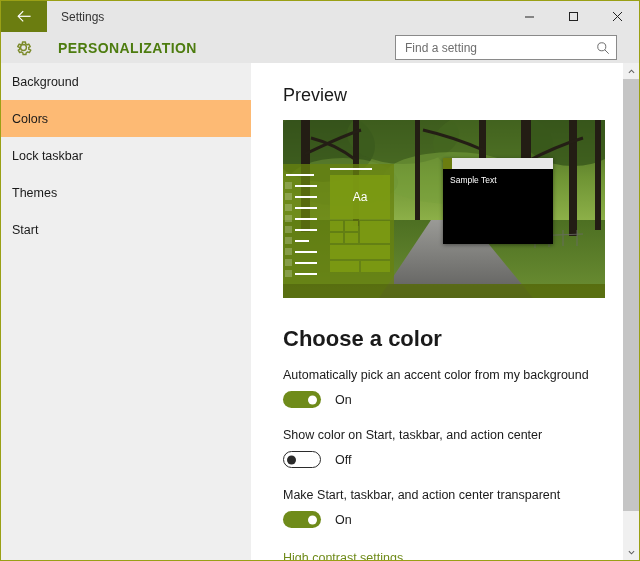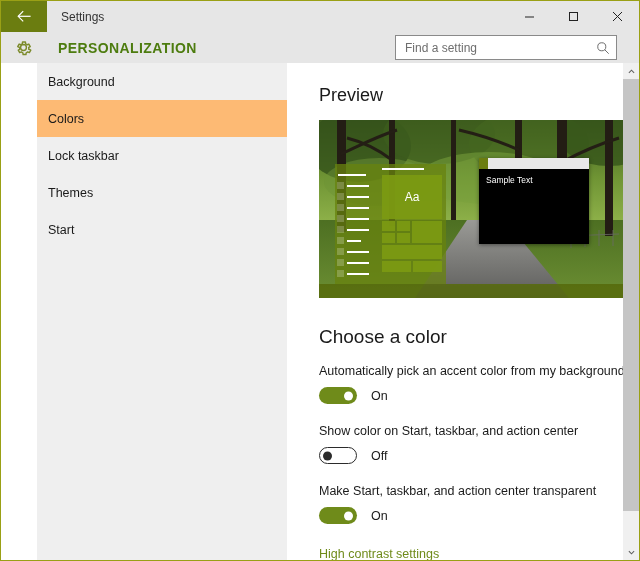--- a/index.html
+++ b/index.html
@@ -96,21 +96,20 @@
     color: #333;
     background: transparent;
   }
   .search-input::placeholder { color: #6e6e6e; }
 
   
   .body-area {
     display: flex;
     height: 497px;
     position: relative;
-    margin-left: 36px;
   }
 
   
   .sidebar {
     width: 250px;
     background: #efefef;
     padding-top: 0px;
     flex-shrink: 0;
   }
   .nav-item {
@@ -143,21 +142,21 @@
   .preview {
     width: 322px;
     height: 178px;
     position: relative;
     overflow: hidden;
   }
   .wallpaper { position:absolute; inset:0; }
 
   .start-menu {
     position: absolute;
-    left: 16px;
+    left: 0;
     top: 44px;
     width: 111px;
     height: 120px;
     background: rgba(104,130,15,0.76);
   }
   .start-left {
     position: absolute;
     left: 0; top: 0;
     width: 42px; height: 120px;
     padding-top: 10px;
@@ -218,23 +217,24 @@
   .sw-body {
     height: 75px;
     background: #000000;
     padding: 6px 0 0 7px;
     color: #ffffff;
     font-size: 8.5px;
   }
 
   
   .choose-title {
-    font-size: 19px;
+    font-size: 22px;
     color: #1a1a1a;
     margin: 28px 0 16px 0;
+    font-weight: bold;
   }
   .setting-label {
     font-size: 12.5px;
     color: #1a1a1a;
     margin-bottom: 9px;
   }
   .toggle-row { display:flex; align-items:center; margin-bottom: 20px; }
   .toggle {
     width: 38px; height: 17px;
     border-radius: 9px;

